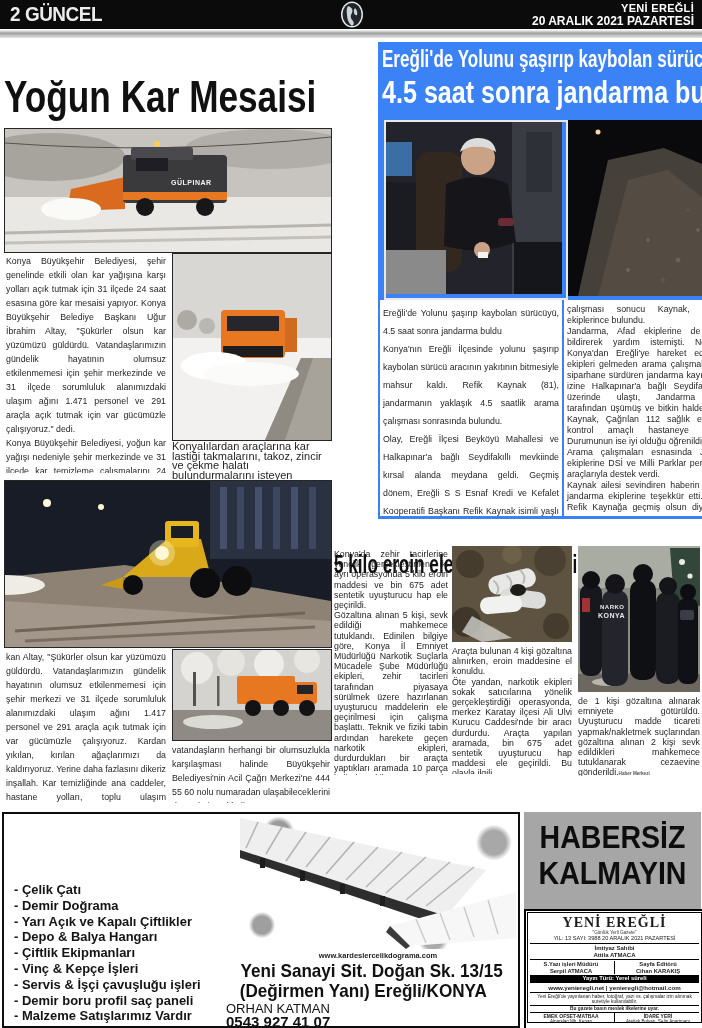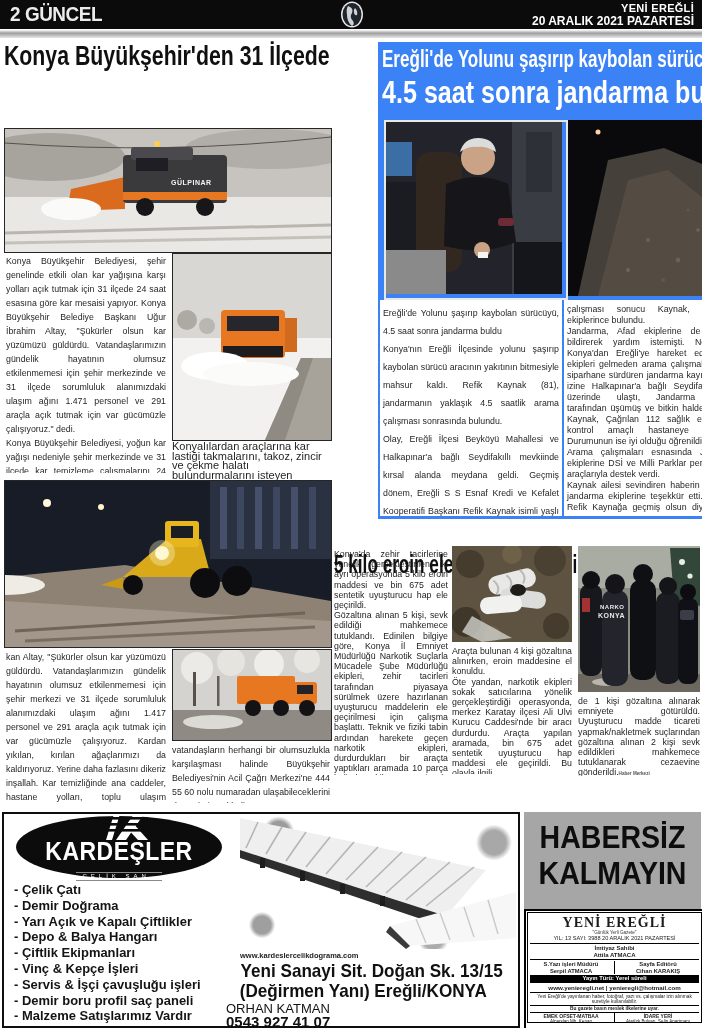--- a/index.html
+++ b/index.html
@@ -34,21 +34,21 @@
   .adbox{left:2px;top:812px;width:514px;height:212px;border:2px solid #0e0e0e;background:#fff;}
   .adlogo{position:absolute;left:12px;top:2px;width:206px;height:62px;background:#0c0c0c;
      border-radius:50%;text-align:center;color:#fff;}
   .adbrand{font-size:25px;font-weight:bold;letter-spacing:.5px;line-height:26px;margin-top:22px;
      transform:scaleX(.92);transform-origin:50% 50%;}
   .adbrandsub{font-size:6px;letter-spacing:4px;border-top:1px solid #888;border-bottom:1px solid #888;
      display:inline-block;padding:0 6px;line-height:7px;}
   .adk{position:absolute;left:88px;top:-2px;width:44px;height:26px;}
   .aditems{position:absolute;left:10px;top:68px;font-weight:bold;font-size:13.5px;line-height:15.8px;
      color:#141414;transform:scaleX(.96);transform-origin:0 0;white-space:nowrap;}
-  .adsite{position:absolute;left:236px;top:137px;width:276px;text-align:left;font-size:7.5px;font-weight:bold;}
+  .adsite{position:absolute;left:236px;top:137px;width:276px;text-align:center;font-size:7.5px;font-weight:bold;}
   .adaddr{position:absolute;left:222px;width:292px;text-align:left;font-weight:bold;color:#111;}
   
   .habersiz{left:524px;top:812px;width:177px;height:110px;background:#a6a6a6;text-align:center;}
   .habersiz div{font-size:31px;font-weight:bold;color:#0d0d0d;line-height:36px;
      transform:scaleX(.92);transform-origin:50% 50%;}
   
   .mast{left:524px;top:909px;width:177px;height:117px;border:2px solid #000;background:#fff;}
   .mast-inner{border:1px solid #000;margin:1px;height:109px;overflow:hidden;text-align:center;}
   .mast-title{font-family:"Liberation Serif",serif;font-weight:bold;font-size:14px;letter-spacing:1px;line-height:15px;margin-top:2px;}
   .mast-sub{font-size:4.6px;color:#333;line-height:5px;}
@@ -82,22 +82,22 @@
       <path d="M8,5 Q14,7 12,12 Q9,16 13,20 Q15,23 12,25 Q7,21 7,14 Q6,8 8,5Z" fill="#cfd3d8"></path>
       <path d="M15,7 Q18,10 17,14 Q15,15 14,12 Q13,9 15,7Z" fill="#cfd3d8"></path>
     </svg>
     <div class="hdr-right">
       <div class="hdr-paper">YENİ EREĞLİ</div>
       <div class="hdr-date">20 ARALIK 2021 PAZARTESİ</div>
     </div>
   </div>
   <div class="abs gray-strip"></div>
 
-  <div class="abs hl-black" style="left:4px;top:40px;width:328px;height:30px">
-    <span class="cond" style="font-size:28px;transform:scaleX(.76)">Konya Büyükşehir'den 31 İlçede</span>
+  <div class="abs hl-black" style="left:4px;top:72px;width:328px;height:48px">
+    <span class="cond" style="font-size:44px;transform:scaleX(.8)">Yoğun Kar Mesaisi</span>
   </div>
 
   <div class="abs photo frame" style="left:4px;top:128px;width:326px;height:123px">
     <svg width="326" height="123" viewBox="0 0 326 123">
       <rect width="326" height="123" fill="#c7c4bf"></rect>
       <ellipse cx="45" cy="28" rx="75" ry="24" fill="#8d8a83" opacity=".55"></ellipse>
       <ellipse cx="265" cy="20" rx="85" ry="20" fill="#97948d" opacity=".45"></ellipse>
       <rect y="68" width="326" height="55" fill="#e9e8e5"></rect>
       <path d="M0,14 Q160,26 326,8" stroke="#55524c" fill="none" stroke-width="1"></path>
       <polygon points="66,60 120,48 120,80 62,82" fill="#d96a1e"></polygon>
@@ -292,32 +292,20 @@
         <circle cx="110" cy="46" r="8" fill="#0d0d11"></circle>
         <rect x="102" y="64" width="14" height="10" rx="2" fill="#3a3d47"></rect>
       </g>
     </svg>
     <span class="vest-label" style="left:22px;top:58px">NARKO</span>
     <span class="vest-label" style="left:20px;top:66px;font-size:7px">KONYA</span>
   </div>
   <div class="abs hcol" style="left:578px;top:696px;width:122px;height:80px"><span>de 1 kişi gözaltına alınarak emniyete götürüldü. Uyuşturucu madde ticareti yapmak/nakletmek suçlarından gözaltına alınan 2 kişi sevk edildikleri mahkemece tutuklanarak cezaevine gönderildi.</span><span class="byline">Haber Merkezi</span></div>
 
   <div class="abs adbox">
-    <div class="adlogo">
-      <svg class="adk" viewBox="0 0 44 26">
-        <polygon points="2,26 10,0 16,0 8,26" fill="#fff"></polygon>
-        <polygon points="12,26 30,0 40,0 22,26" fill="#fff"></polygon>
-        <polygon points="22,13 34,26 44,26 28,8" fill="#fff"></polygon>
-        <rect x="0" y="3" width="44" height="2.6" fill="#0c0c0c"></rect>
-        <rect x="0" y="9" width="44" height="2.6" fill="#0c0c0c"></rect>
-        <rect x="0" y="15" width="44" height="2.6" fill="#0c0c0c"></rect>
-      </svg>
-      <div class="adbrand">KARDEŞLER</div>
-      <div class="adbrandsub">ÇELİK SAN.</div>
-    </div>
     <div class="aditems">
       <div>- Çelik Çatı</div>
       <div>- Demir Doğrama</div>
       <div>- Yarı Açık ve Kapalı Çiftlikler</div>
       <div>- Depo &amp; Balya Hangarı</div>
       <div>- Çiftlik Ekipmanları</div>
       <div>- Vinç &amp; Kepçe İşleri</div>
       <div>- Servis &amp; İşçi çavuşluğu işleri</div>
       <div>- Demir boru profil saç paneli</div>
       <div>- Malzeme Satışlarımız Vardır</div>

